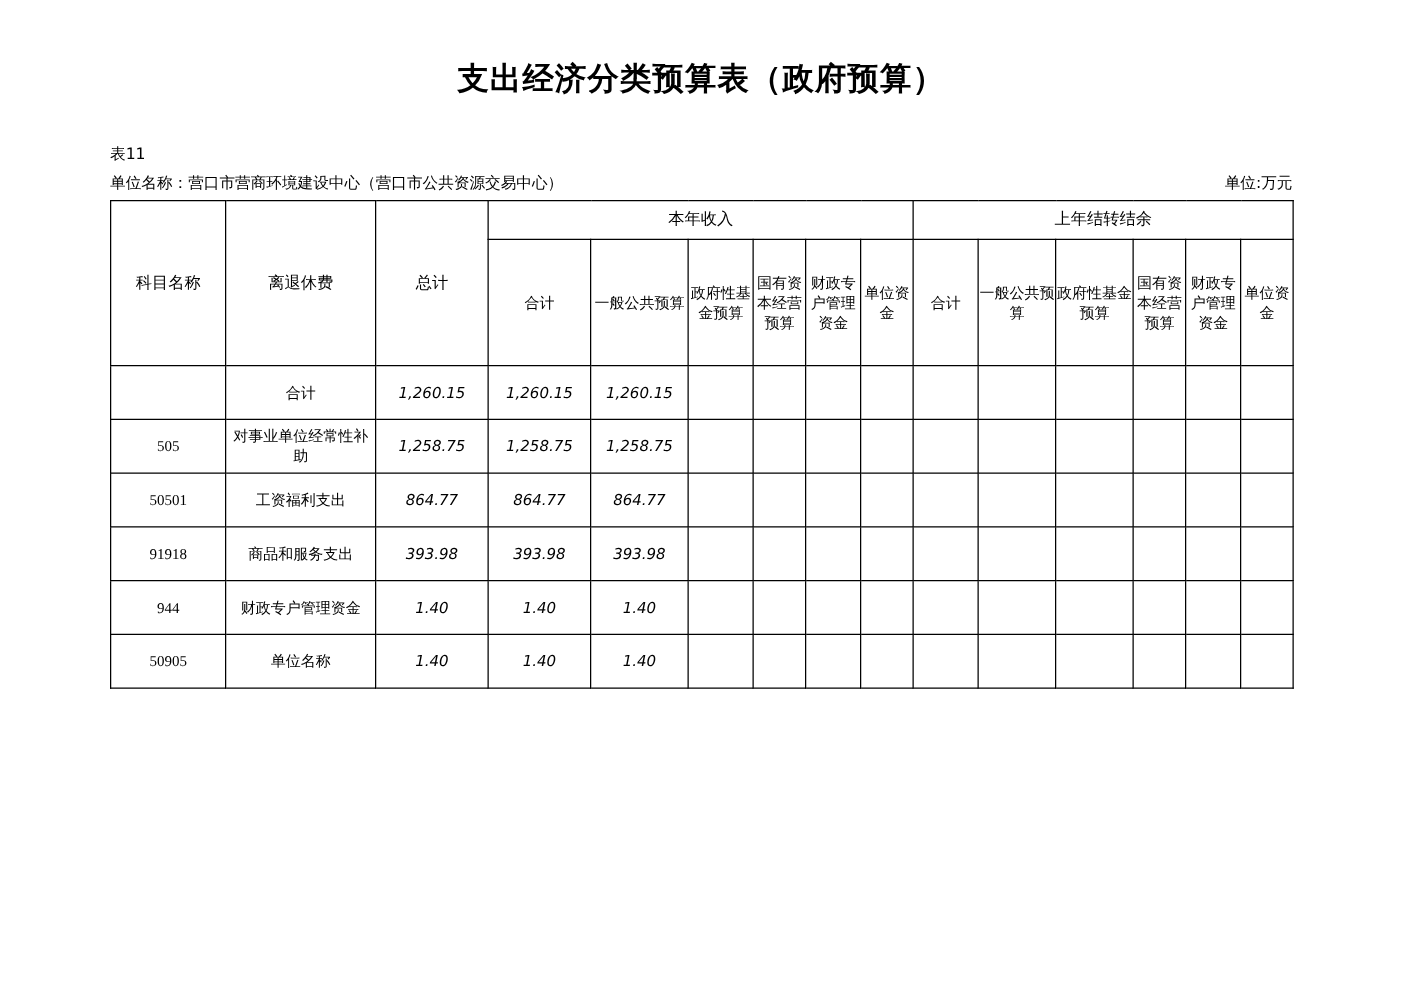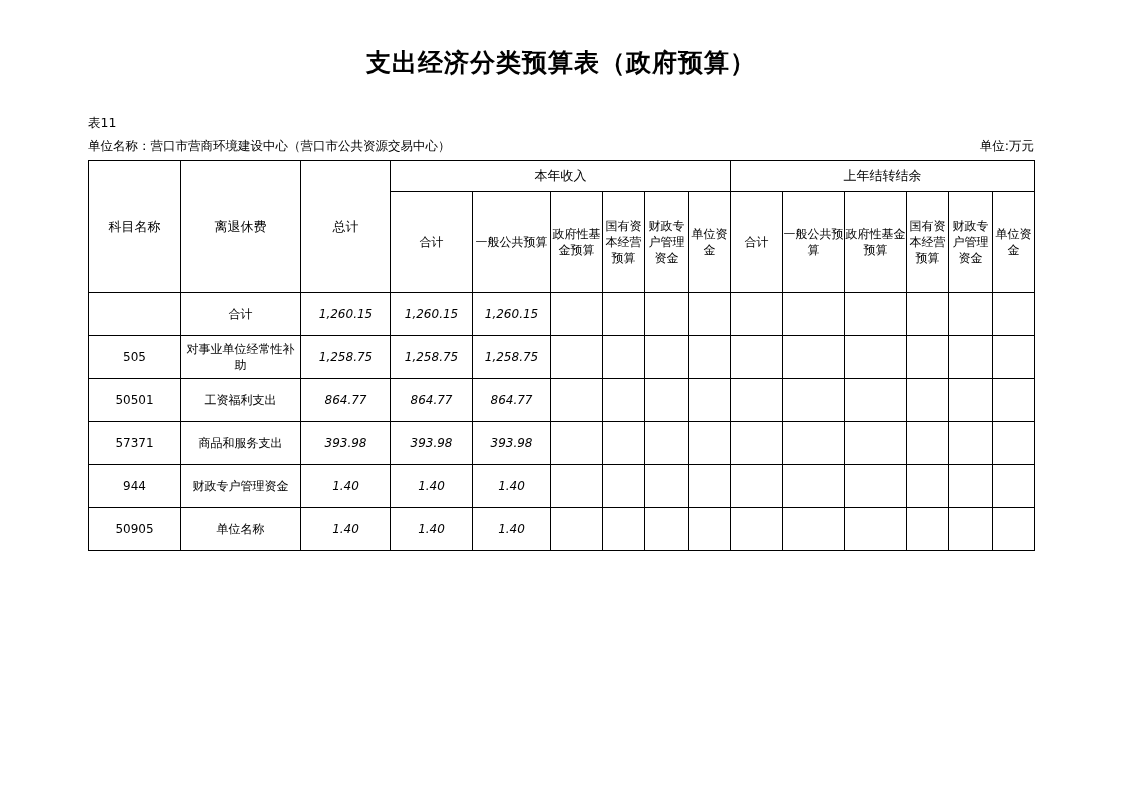--- a/index.html
+++ b/index.html
@@ -74,20 +74,21 @@
     padding: 2px 2px;
   }
   th.tall {
     height: 130px;
     font-size: 13px;
   }
   td.code {
     text-align: left;
     padding-left: 8px;
     height: 42px;
+    font-family: Liberation Serif, serif;
   }
   td.name {
     text-align: left;
     padding-left: 12px;
     padding-right: 4px;
     height: 42px;
   }
   td.name.center {
     text-align: center;
     padding-left: 0;
@@ -217,21 +218,21 @@
             <td class="blank"></td>
             <td class="blank"></td>
             <td class="blank"></td>
             <td class="blank"></td>
             <td class="blank"></td>
             <td class="blank"></td>
             <td class="blank"></td>
             <td class="blank"></td>
           </tr>
           <tr>
-            <td class="code">57371</td>
+            <td class="code">91918</td>
             <td class="name">商品和服务支出</td>
             <td class="num">393.98</td>
             <td class="num">393.98</td>
             <td class="num">393.98</td>
             <td class="blank"></td>
             <td class="blank"></td>
             <td class="blank"></td>
             <td class="blank"></td>
             <td class="blank"></td>
             <td class="blank"></td>

